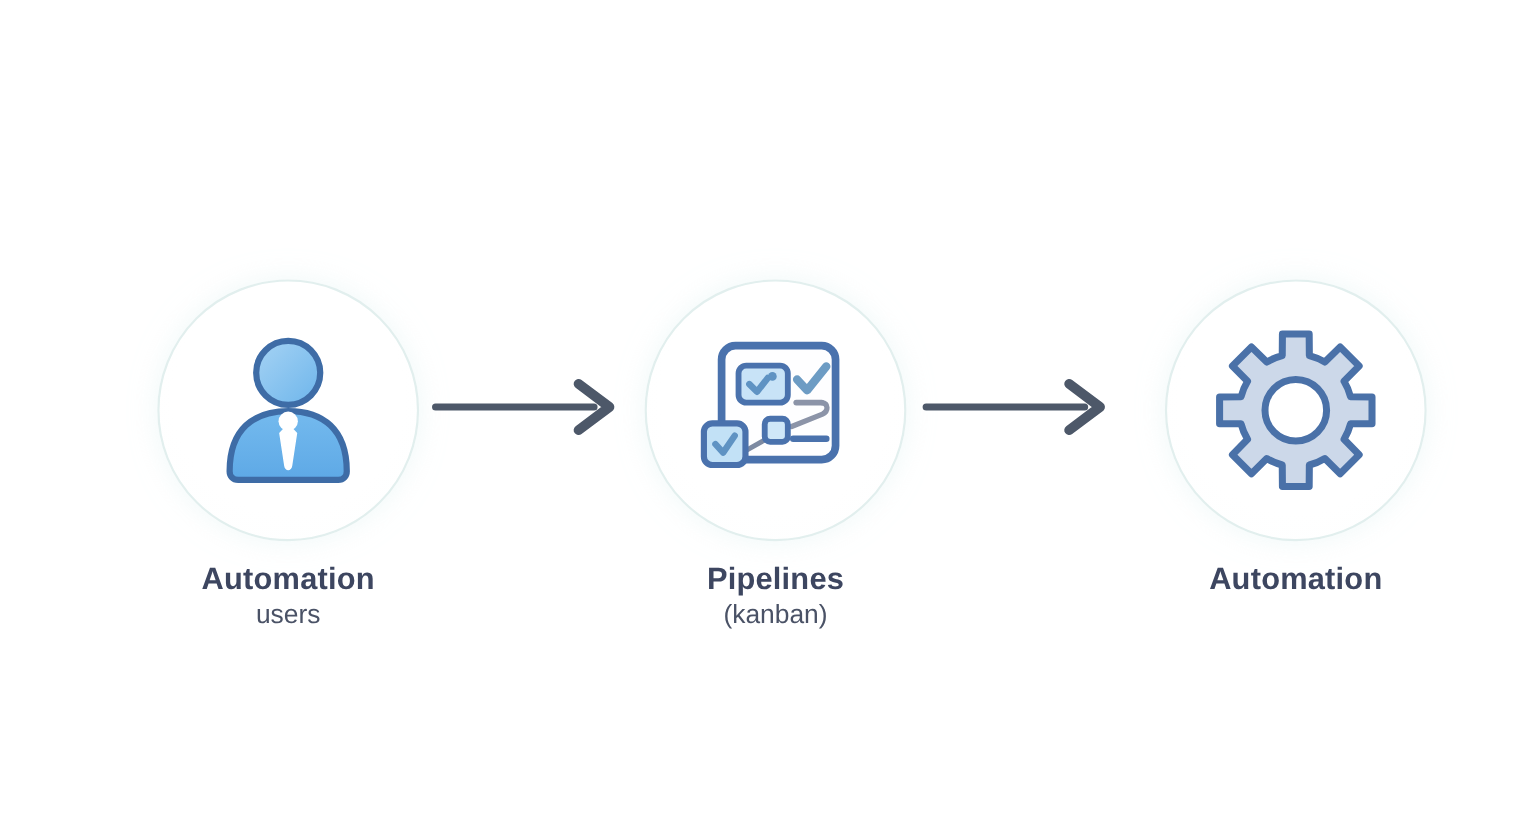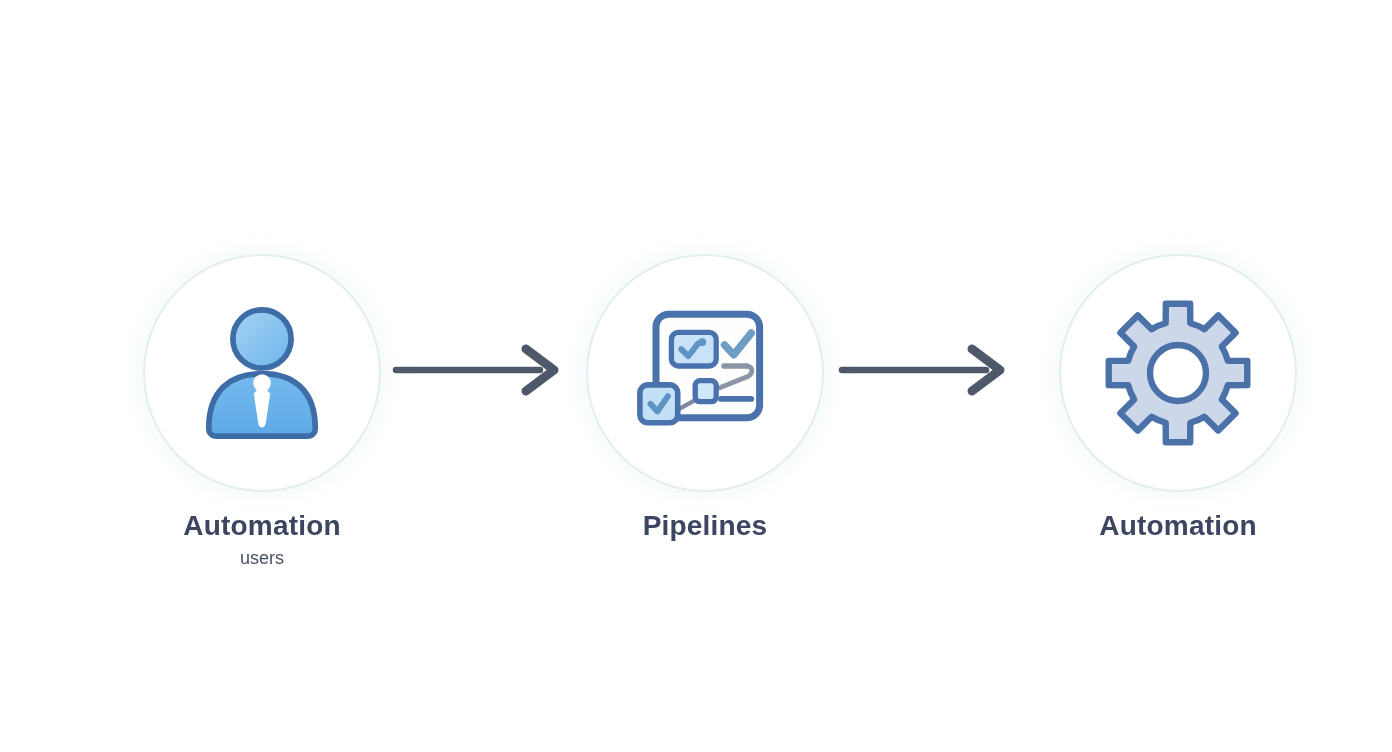--- a/index.html
+++ b/index.html
@@ -37,21 +37,21 @@
     margin-top: 18px;
   }
   .node-title {
     font-size: 28px;
     font-weight: bold;
     color: #3d4660;
     line-height: 32px;
     letter-spacing: 0.2px;
   }
   .node-subtitle {
-    font-size: 18px;
+    font-size: 24px;
     font-weight: 400;
     color: #4a5266;
     line-height: 27px;
     margin-top: 3px;
   }
   .arrow {
     position: absolute;
     top: 342px;
     width: 172px;
     height: 56px;
@@ -107,20 +107,21 @@
         <path d="M80,45 C84.5,45.5 84.5,50.5 80.5,52.5 L60.5,60.5" fill="none" stroke="#8c94a8" stroke-width="3.4" stroke-linecap="round"></path>
         <path d="M43.5,69 L31,76" fill="none" stroke="#7d8aa2" stroke-width="3.2" stroke-linecap="round"></path>
         <rect x="43" y="55.5" width="15" height="15" rx="3.5" fill="#cfe7f8" stroke="#4a72ad" stroke-width="3.8"></rect>
         <rect x="3.5" y="58.5" width="27" height="27" rx="5.5" fill="#c2e1f6" stroke="#4a72ad" stroke-width="4"></rect>
         <path d="M11,72 L16,77.5 L23.5,66.5" fill="none" stroke="#5f93c3" stroke-width="4.2" stroke-linecap="round" stroke-linejoin="round"></path>
         <path d="M61.5,68.5 L83,68.5" fill="none" stroke="#4a72ad" stroke-width="4.2" stroke-linecap="round"></path>
       </svg>
     </div>
     <div class="node-label">
       <div class="node-title">Pipelines</div>
+      <div class="node-subtitle">(kanban)</div>
     </div>
   </div>
 
   <div class="arrow" style="left:838px;">
     <svg width="172" height="56" viewBox="0 0 172 56" aria-hidden="true">
       <line x1="4" y1="28" x2="148" y2="28" stroke="#4d5869" stroke-width="6.5" stroke-linecap="round"></line>
       <polyline points="134,7 162,28 134,49" fill="none" stroke="#4d5869" stroke-width="9" stroke-linecap="round" stroke-linejoin="round"></polyline>
     </svg>
   </div>
 

